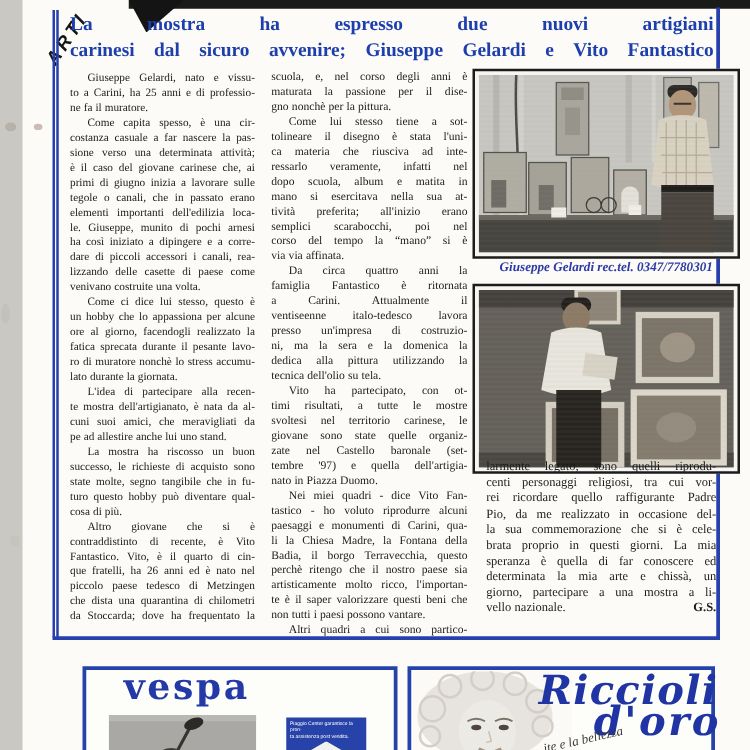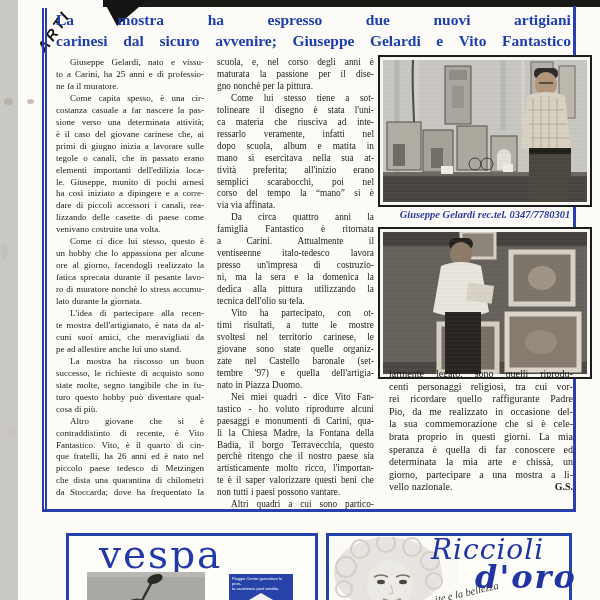--- a/index.html
+++ b/index.html
@@ -45,33 +45,33 @@
   .photo svg{display:block;width:100%;height:100%;}
   .photo1{left:378px;top:55px;width:204px;height:142px;}
   .photo2{left:378px;top:227px;width:204px;height:142px;}
   .photo::after{content:"";position:absolute;inset:3px;pointer-events:none;
     background:repeating-linear-gradient(0deg,rgba(110,190,150,.06) 0 1px,rgba(220,110,150,.05) 1px 2px,transparent 2px 4px);}
   .caption{position:absolute;left:378px;top:209px;width:214px;text-align:center;font-style:italic;
            font-weight:bold;font-size:10.5px;color:#2b3aa6;}
   
   .ad{position:absolute;border:3px solid #2541aa;background:#fdfdfa;box-sizing:border-box;}
   .ad-vespa{left:66px;top:533px;width:252px;height:75px;}
-  .vespa-brand{position:absolute;left:30px;top:-4px;font-size:39px;font-weight:normal;letter-spacing:2px;
+  .vespa-brand{position:absolute;left:30px;top:-4px;font-size:29px;font-weight:bold;letter-spacing:2px;
                color:#2439a8;font-family:"DejaVu Serif",serif;text-align:right;}
   .vespa-photo{position:absolute;left:18px;top:36px;width:118px;height:36px;}
   .vespa-photo svg{display:block;width:100%;height:100%;}
   .piaggio-box{position:absolute;left:160px;top:38px;width:64px;height:34px;background:#2742a8;color:#fff;
                font-family:"Liberation Sans","DejaVu Sans",sans-serif;font-size:4px;line-height:5px;
                padding:2px 3px;box-sizing:border-box;}
   .pg-shape{width:34px;height:14px;background:#f2f2ee;margin:2px auto 0;
             clip-path:polygon(50% 0,100% 70%,78% 100%,22% 100%,0 70%);}
   .ad-ricc{left:326px;top:533px;width:246px;height:75px;}
   .ricc-face{position:absolute;left:1px;top:1px;width:128px;height:68px;filter:blur(.5px);}
   .ricc-face svg{display:block;width:100%;height:100%;}
-  .ricc-t1{position:absolute;left:102px;top:-3px;font-size:28px;font-weight:normal;font-style:italic;
+  .ricc-t1{position:absolute;left:102px;top:-3px;font-size:32px;font-weight:bold;font-style:italic;
            letter-spacing:1px;color:#2134a4;font-family:"DejaVu Serif",serif;}
   .ricc-t2{position:absolute;left:146px;top:22px;font-size:32px;font-weight:bold;font-style:italic;
            letter-spacing:2px;color:#2134a4;font-family:"DejaVu Serif",serif;}
   .ricc-tag{position:absolute;left:96px;top:52px;font-size:10.5px;font-style:italic;color:#3a3a3a;
             transform:rotate(-13deg);white-space:nowrap;}
 </style>
 </head>
 <body>
 
 <div id="page">

